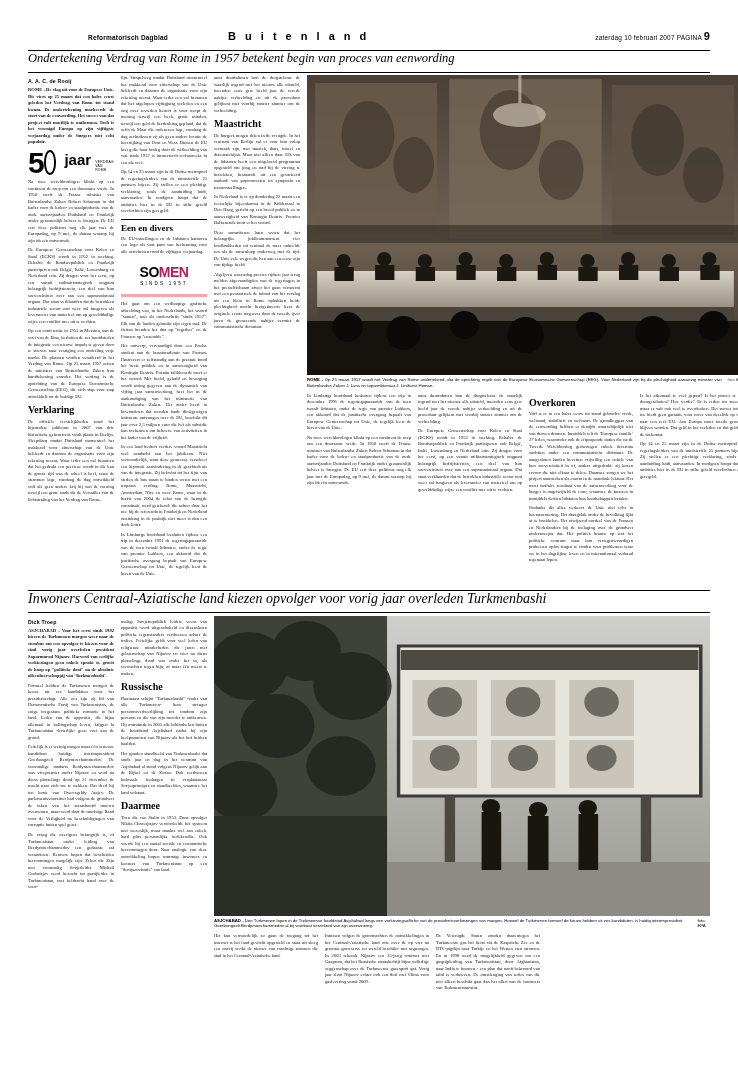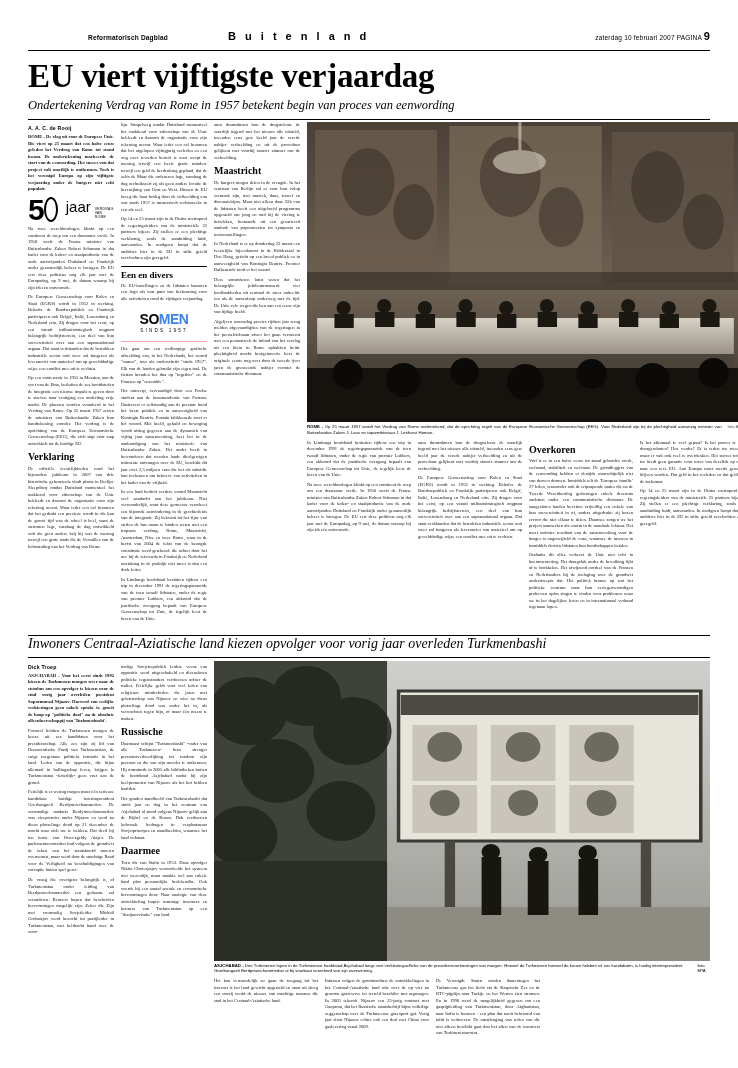--- a/index.html
+++ b/index.html
@@ -170,56 +170,56 @@
     color: #000;
     border: 2.5px solid #000;
     border-radius: 50%;
     width: 21px;
     height: 21px;
     display: inline-block;
     margin-left: 1px;
   }
   .logo50 .jaar {
     font-size: 15px;
-    font-weight: normal;
+    font-weight: bold;
     margin-left: 8px;
     line-height: 1.3;
   }
   .logo50 .tiny {
     font-size: 3.4px;
     margin-left: 4px;
     align-self: flex-end;
     padding-bottom: 3px;
     letter-spacing: .3px;
   }
 
   
   .insert {
     border-top: 1px solid #000;
-    border-bottom: 1px solid #fca5a5;
+    border-bottom: 3px solid #fca5a5;
     padding: 3px 0 4px 0;
     margin: 4px 0 4px 0;
   }
   .insert h3 {
     font-family: "Liberation Serif", serif;
     font-size: 9px;
     font-weight: bold;
     margin: 0 0 3px 0;
   }
   .ad {
     text-align: center;
     padding: 6px 0 4px 0;
   }
   .ad .brand {
     font-family: "Liberation Sans", sans-serif;
     font-weight: bold;
     font-size: 14px;
     letter-spacing: -.5px;
   }
-  .ad .brand .red { color: #3b82f6; }
+  .ad .brand .red { color: #be185d; }
   .ad .since {
     font-family: "Liberation Sans", sans-serif;
     font-size: 4.6px;
     letter-spacing: 2.2px;
     margin-top: 1px;
   }
 
   
   .divider2 {
     border-top: 1.6px solid #000;
@@ -275,21 +275,20 @@
     <div class="left">Reformatorisch Dagblad</div>
     <div class="center">B u i t e n l a n d</div>
     <div class="right">
       <span>zaterdag 10 februari 2007</span>
       <span>PAGINA</span>
       <span class="pagenum">9</span>
     </div>
   </div>
   <div class="rule-top"></div>
 
-  <h1 class="headline">EU viert vijftigste verjaardag</h1>
   <div class="subhead">Ondertekening Verdrag van Rome in 1957 betekent begin van proces van eenwording</div>
   <div class="rule-thin"></div>
 
   <div class="story1">
 
     <div class="textcols">
 
       <div class="col">
         <div class="byline">A. A. C. de Rooij</div>
         <div class="coltext">

